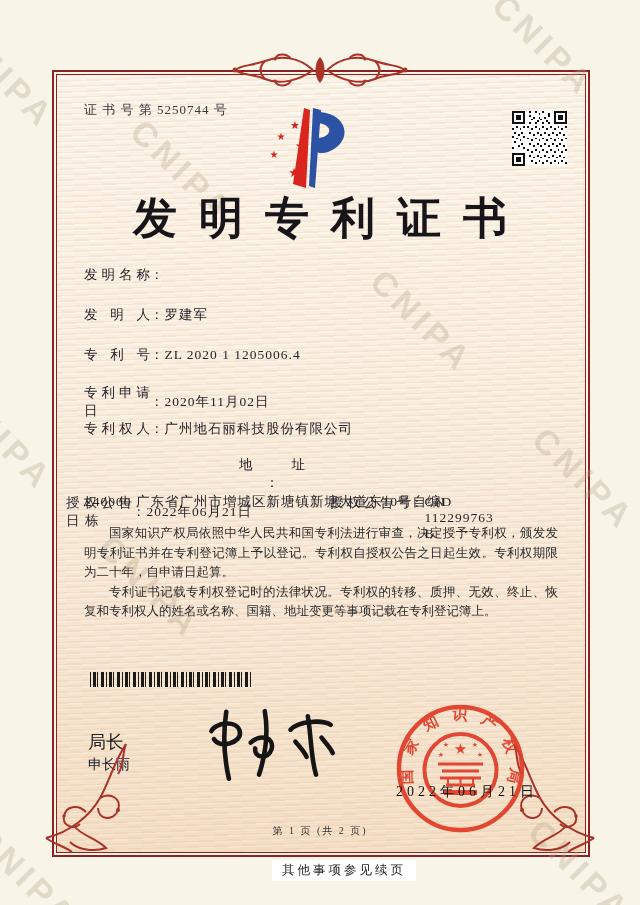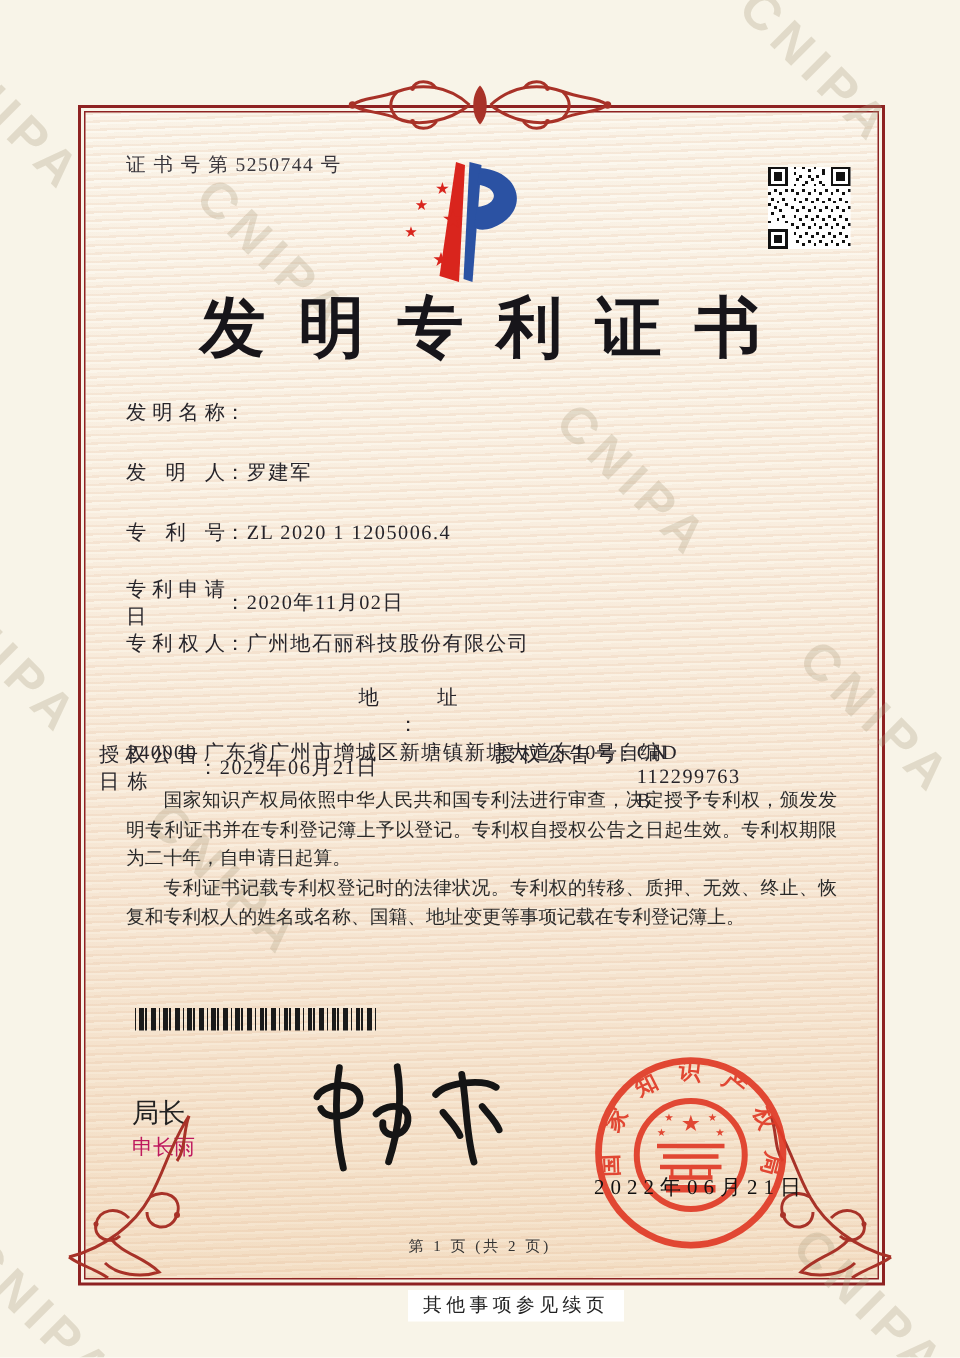--- a/index.html
+++ b/index.html
@@ -29,21 +29,21 @@
   #row-filing{top:384px;} #row-patentee{top:420px;}
   #row-address{top:456px;flex-direction:column;} #row-address .val{width:375px;line-height:19px;word-break:break-all;}
   #row-grant{top:494px;left:66px;}
   .pair2{position:absolute;left:264px;display:flex;top:0;}
   .pair2 .lbl{width:80px;}
   #paras{left:84px;top:524px;width:474px;}
   #paras p{margin:0;text-indent:2em;font-size:12.5px;line-height:19.5px;color:#2a2a2a;text-align:justify;}
   #barcode{left:90px;top:672px;width:163px;height:15px;
       background:repeating-linear-gradient(90deg,#1a1a1a 0 1px,transparent 1px 3px,#1a1a1a 3px 6px,transparent 6px 7px,#1a1a1a 7px 8px,transparent 8px 11px,#1a1a1a 11px 14px,transparent 14px 16px);}
   #director-role{left:88px;top:730px;font-size:18px;font-family:"Liberation Sans","DejaVu Sans",sans-serif;color:#222;}
-  #director-name{left:88px;top:756px;font-size:14px;font-family:"Liberation Sans","DejaVu Sans",sans-serif;color:#be185d;}
+  #director-name{left:88px;top:756px;font-size:14px;font-family:"Liberation Sans","DejaVu Sans",sans-serif;color:#0f172a;}
   #signature{left:198px;top:696px;width:152px;height:90px;z-index:3;}
   #seal{left:392px;top:700px;width:137px;height:137px;z-index:3;opacity:.93;}
   #seal-date{left:396px;top:783px;width:176px;font-size:14px;letter-spacing:4px;color:#111;z-index:4;}
   #page-num{left:0;right:0;top:824px;text-align:center;font-size:10px;letter-spacing:2px;color:#333;}
   #footer-note{left:0;right:0;top:860px;text-align:center;z-index:2;padding-left:48px;}
   #footer-note span{display:inline-block;background:#ffffff;padding:2px 10px;font-size:12.5px;letter-spacing:3px;color:#222;}
   .orn{position:absolute;z-index:3;pointer-events:none;}
   #orn-top{left:229px;top:51px;width:182px;height:38px;}
   #orn-bl{left:34px;top:740px;width:96px;height:118px;}
   #orn-br{left:510px;top:740px;width:96px;height:118px;transform:scaleX(-1);}

